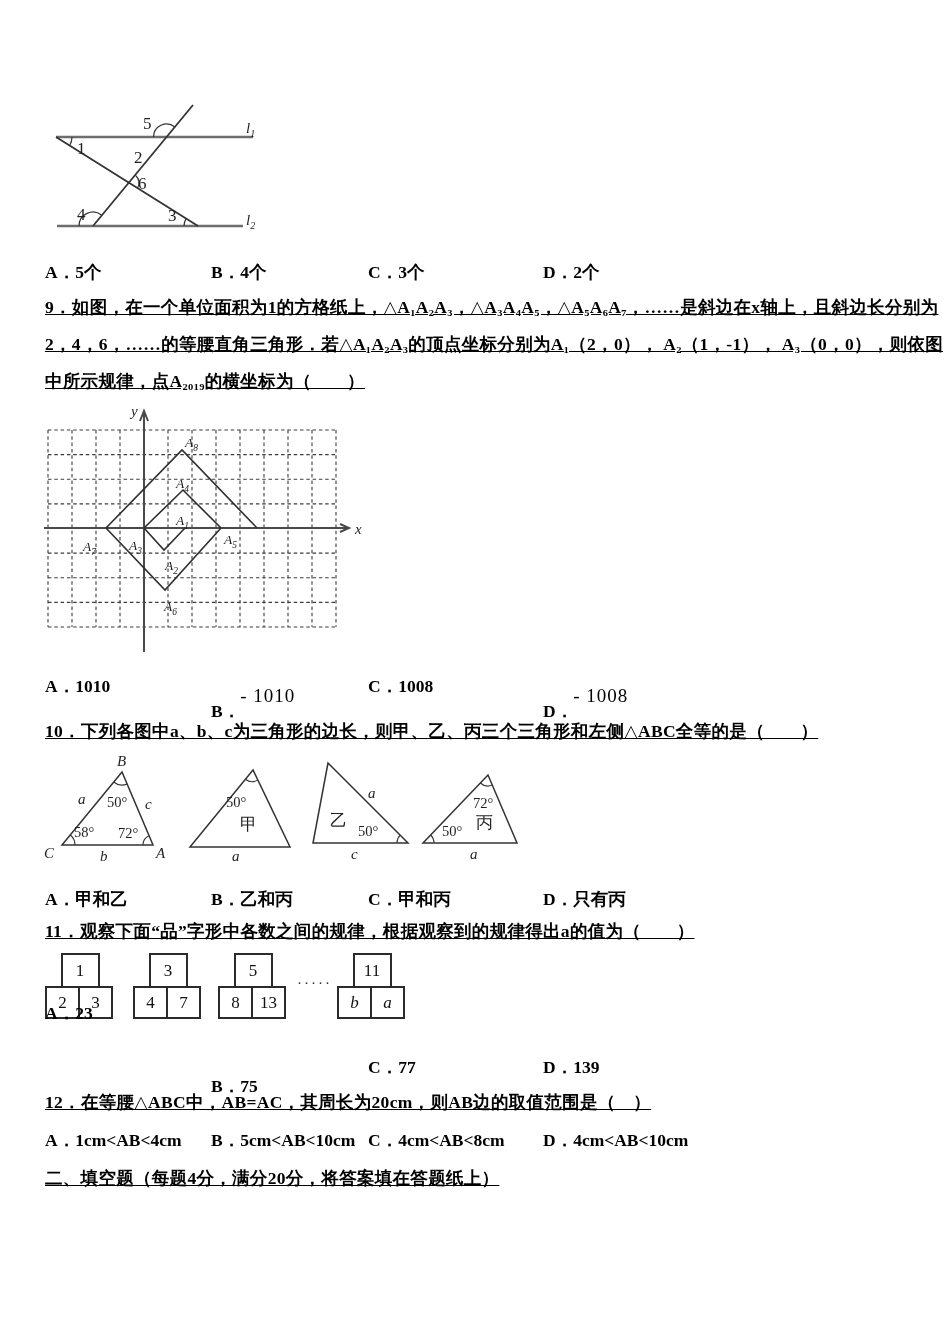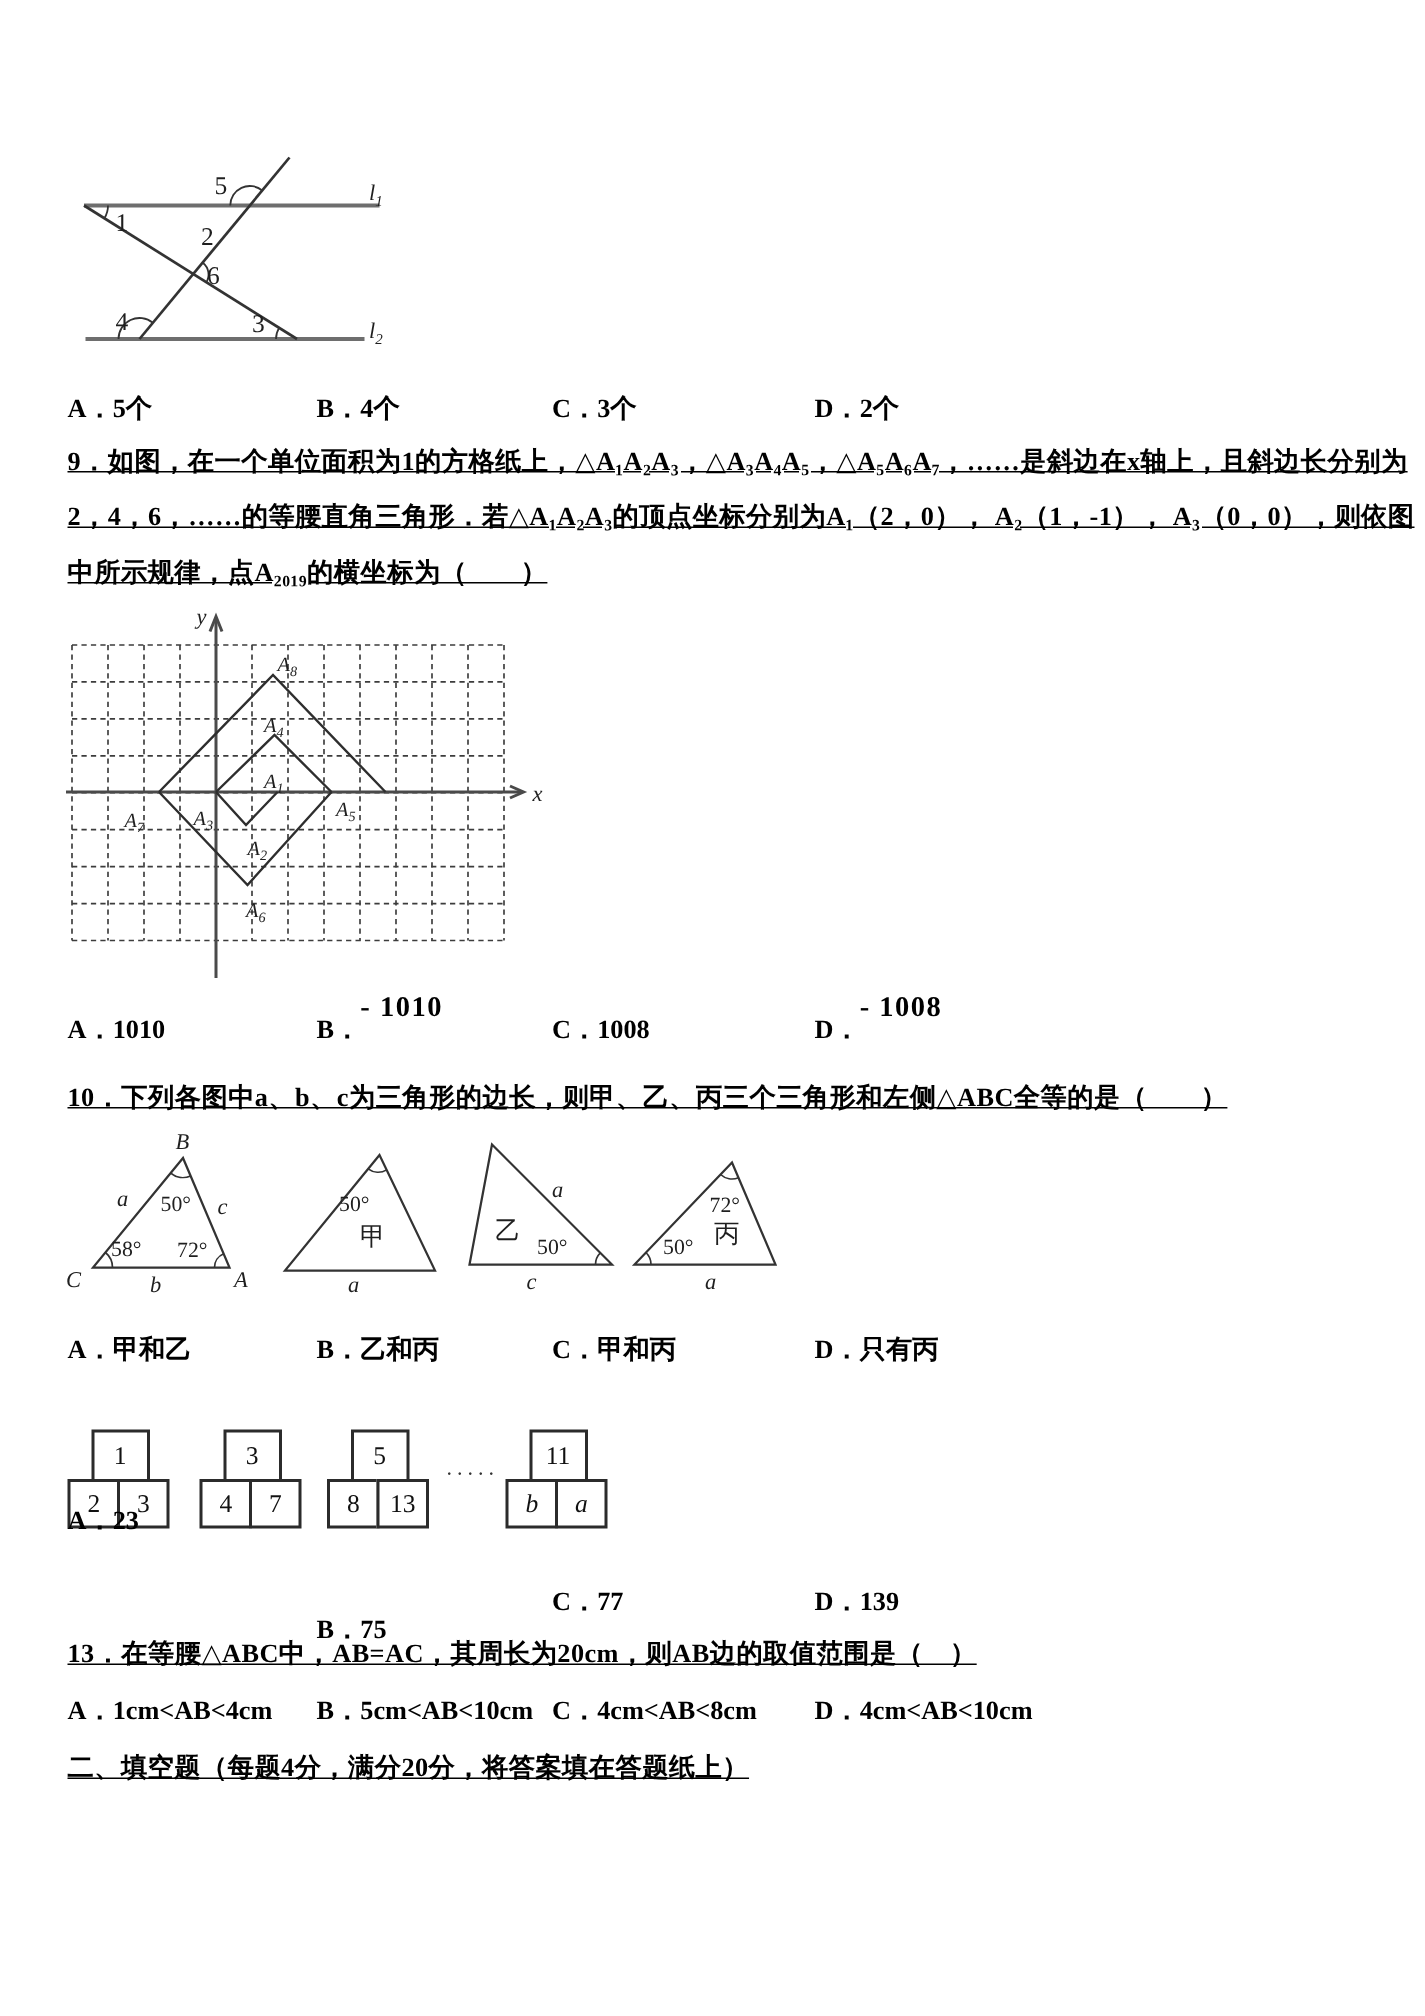--- a/index.html
+++ b/index.html
@@ -6,21 +6,21 @@
   .page{
     position:relative;width:950px;height:1344px;margin:0 auto;
     background:#ffffff;overflow:hidden;
     font-family:"Liberation Serif","DejaVu Serif",serif;color:#000;
   }
   .tline{position:absolute;left:45px;font-size:17.5px;font-weight:700;
          white-space:nowrap;line-height:1.15;letter-spacing:0.3px;text-decoration:underline;}
   .opt{position:absolute;font-size:17.5px;font-weight:700;white-space:nowrap;line-height:1.15;}
   .c0{left:45px}.c1{left:211px}.c2{left:368px}.c3{left:543px}
   .raised{display:inline-block;transform:translateY(-15px);
-          font-weight:700;font-size:19px;letter-spacing:1px;}
+          font-weight:400;font-size:19px;letter-spacing:1px;margin-top:24px;}
   .msup{display:inline-block;transform:translateY(-9px);
         font-weight:400;font-size:19px;padding:0 3px;}
   .msup.it{font-style:italic;}
   .figsvg{position:absolute;}
   svg text{font-family:"Liberation Serif","DejaVu Serif",serif;fill:#1f1f1f;}
   
   .pin-group{position:absolute;top:953px;width:70px;font-size:17px;color:#111;}
   .pin-top{width:35px;height:31px;margin:0 auto;border:2px solid #2b2b2b;
            display:flex;align-items:center;justify-content:center;background:#fff;}
   .pin-bottom{display:flex;margin-top:-2px;}
@@ -168,20 +168,21 @@
       <text x="300" y="76">乙</text>
       <text x="446" y="78">丙</text>
     </g>
   </svg>
 
   <div class="opt c0" style="top:889px">A．甲和乙</div>
   <div class="opt c1" style="top:889px">B．乙和丙</div>
   <div class="opt c2" style="top:889px">C．甲和丙</div>
   <div class="opt c3" style="top:889px">D．只有丙</div>
 
+  <div class="tline" style="top:921px">11．观察下面“品”字形中各数之间的规律，根据观察到的规律得出a的值为（　　）</div>
 
   <div class="pin-group" style="left:45px">
     <div class="pin-top">1</div>
     <div class="pin-bottom">
       <div class="pin-cell">2</div>
       <div class="pin-cell">3</div>
     </div>
   </div>
   <div class="pin-group" style="left:133px">
     <div class="pin-top">3</div>
@@ -204,21 +205,21 @@
       <div class="pin-cell">b</div>
       <div class="pin-cell">a</div>
     </div>
   </div>
 
   <div class="opt c0" style="top:1003px">A．23</div>
   <div class="opt c1" style="top:1076px">B．75</div>
   <div class="opt c2" style="top:1057px">C．77</div>
   <div class="opt c3" style="top:1057px">D．139</div>
 
-  <div class="tline" style="top:1092px">13．在等腰△ABC中，AB=AC，其周长为20cm，则AB边的取值范围是（　）</div>
+  <div class="tline" style="top:1092px">12．在等腰△ABC中，AB=AC，其周长为20cm，则AB边的取值范围是（　）</div>
   <div class="opt c0" style="top:1130px">A．1cm&lt;AB&lt;4cm</div>
   <div class="opt c1" style="top:1130px">B．5cm&lt;AB&lt;10cm</div>
   <div class="opt c2" style="top:1130px">C．4cm&lt;AB&lt;8cm</div>
   <div class="opt c3" style="top:1130px">D．4cm&lt;AB&lt;10cm</div>
 
   <div class="tline" style="top:1168px">二、填空题（每题4分，满分20分，将答案填在答题纸上）</div>
 
 
 </div>
 

